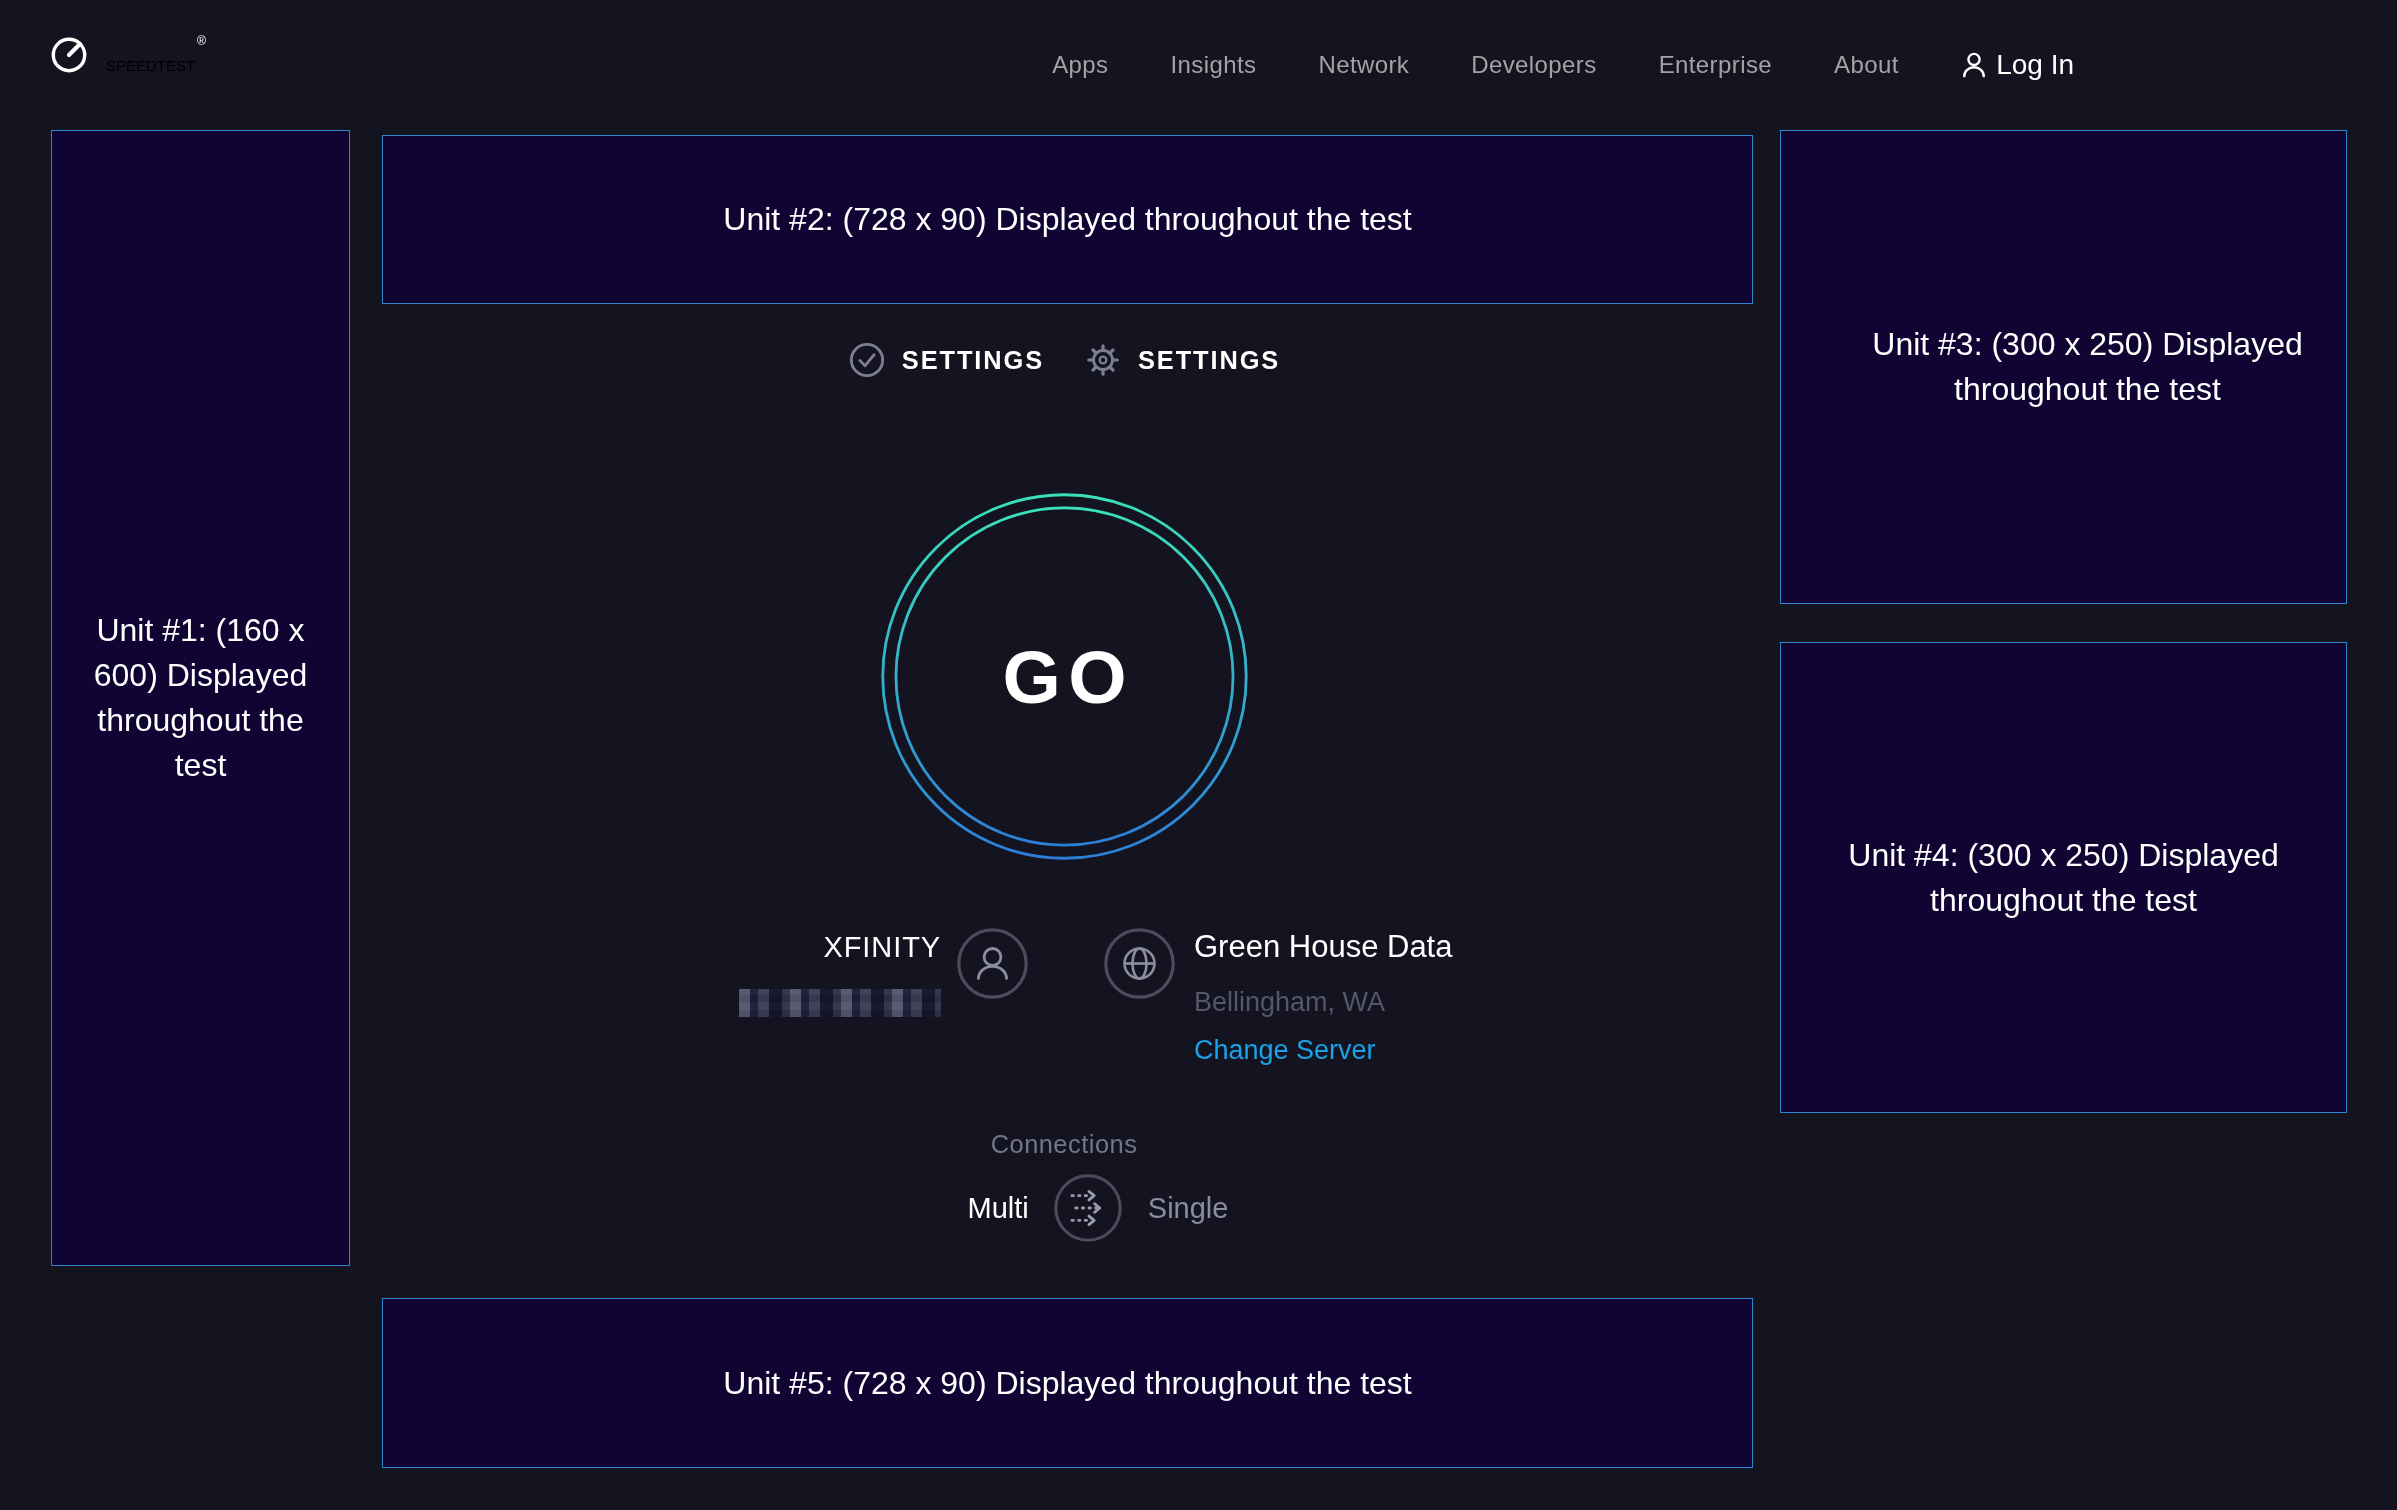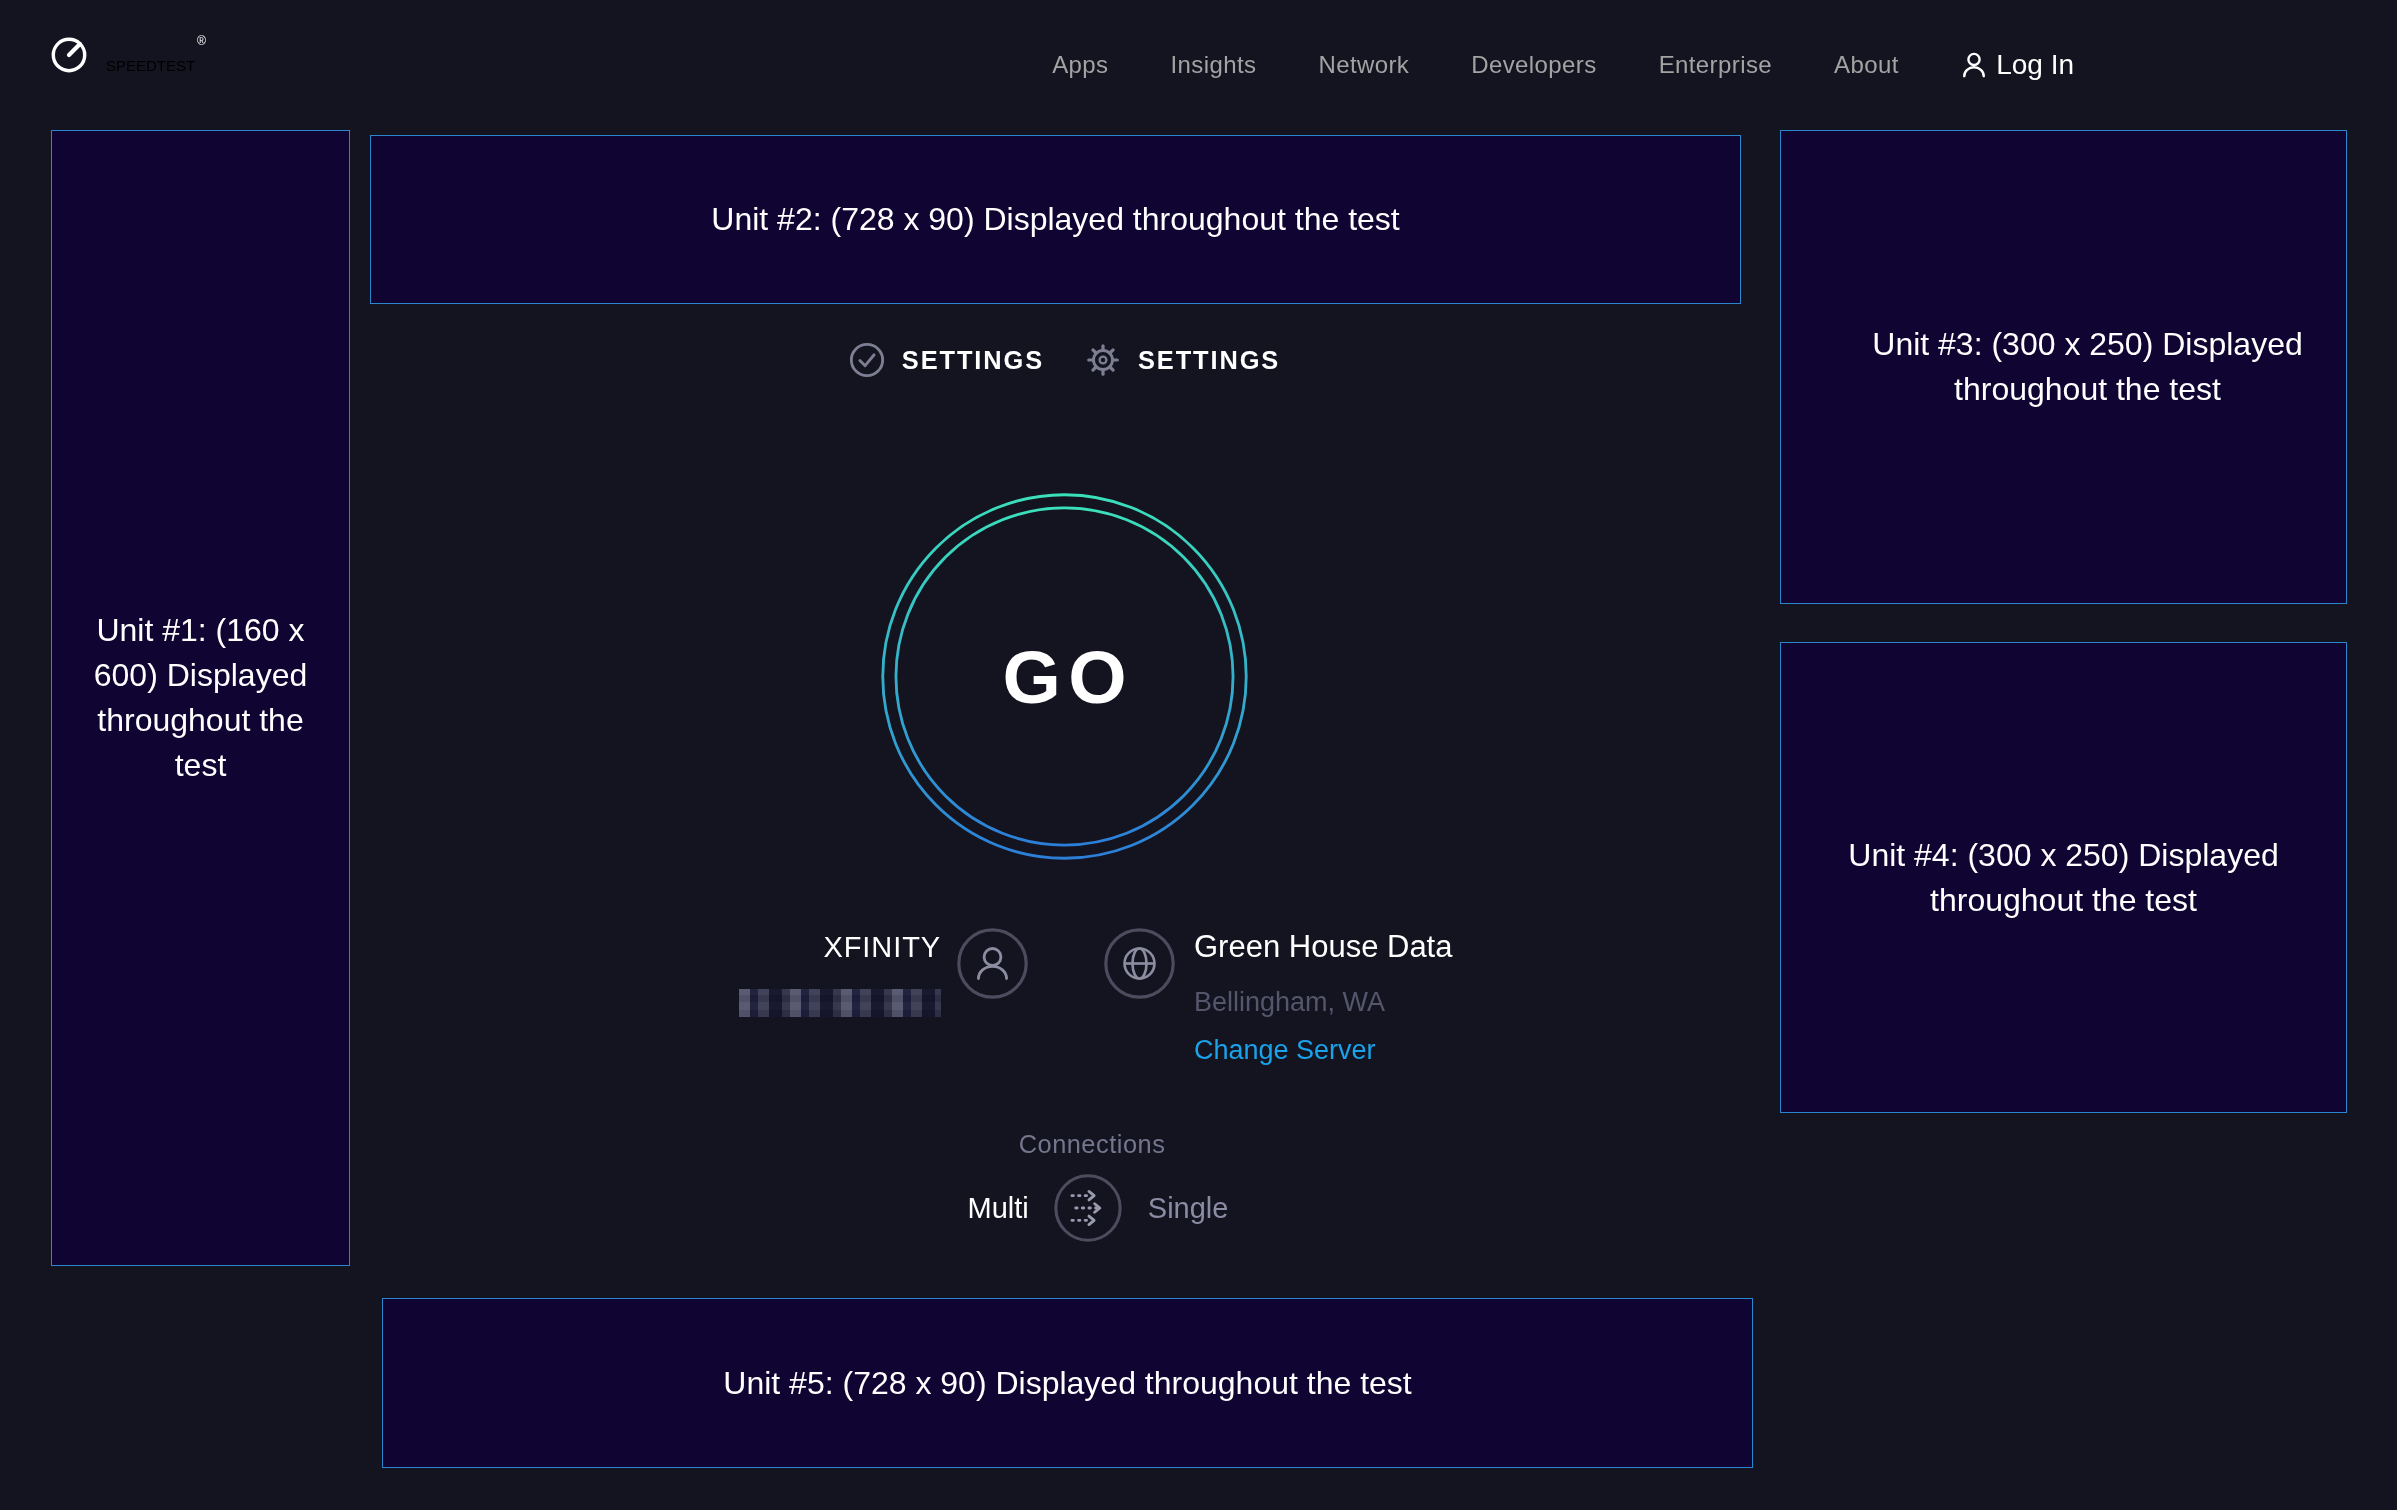--- a/index.html
+++ b/index.html
@@ -17,21 +17,21 @@
   .nav-item{color:#a3a3a3;font-size:24px;letter-spacing:0.4px;cursor:pointer;}
   .login{display:flex;align-items:center;gap:9.4px;color:#ffffff;font-size:28px;cursor:pointer;}
   
   .ad{
     position:absolute;background:#0f0432;border:1.9px solid #2b86ce;
     display:flex;align-items:center;justify-content:center;text-align:center;
     color:#ffffff;font-size:32px;line-height:1.4;box-sizing:border-box;cursor:pointer;
   }
   .ad-1{left:51px;top:130px;width:299px;height:1136px;}
   .ad-1 .ad-label{width:237px;}
-  .ad-2{left:370px;top:135px;width:1371px;height:169px;}
+  .ad-2{left:382px;top:135px;width:1371px;height:169px;}
   .ad-3{left:1780px;top:130px;width:567px;height:474px;padding-left:48px;}
   .ad-3 .ad-label,.ad-4 .ad-label{width:443px;}
   .ad-4{left:1780px;top:642px;width:567px;height:471px;}
   .ad-5{left:382px;top:1298px;width:1371px;height:170px;}
   
   .tabs{position:absolute;left:0;top:341px;width:2128px;display:flex;justify-content:center;gap:40px;}
   .tab{display:flex;align-items:center;gap:16px;color:#ffffff;font-size:25.4px;font-weight:700;letter-spacing:1.9px;cursor:pointer;}
   
   .go-wrap{position:absolute;left:879px;top:491px;width:371px;height:371px;cursor:pointer;}
   .go-label{
@@ -47,21 +47,21 @@
     background-image:
       repeating-linear-gradient(90deg, rgba(150,150,185,.55) 0 11.3px, rgba(35,35,70,.75) 11.3px 19px, rgba(105,105,140,.5) 19px 30px, rgba(22,22,48,.8) 30px 43px, rgba(80,80,112,.5) 43px 51px),
       repeating-linear-gradient(0deg, rgba(20,20,40,.5) 0 7.5px, rgba(120,120,150,.25) 7.5px 15px);
   }
   .icon-circle{position:absolute;}
   .server-wrap{position:absolute;left:1194px;top:928px;}
   .server-name{color:#ffffff;font-size:31px;font-weight:500;line-height:38px;}
   .server-loc{color:#55556c;font-size:27px;line-height:34px;margin-top:19px;}
   .server-change{color:#1aa2ea;font-size:27px;line-height:32px;margin-top:15px;cursor:pointer;}
   
-  .conn-label{position:absolute;left:0;top:1130px;width:2128px;text-align:center;color:#75758d;font-size:25.4px;letter-spacing:0.5px;padding-left:28px;}
+  .conn-label{position:absolute;left:0;top:1130px;width:2128px;text-align:center;color:#75758d;font-size:25.4px;letter-spacing:0.5px;}
   .conn-row{position:absolute;left:0;top:1173px;width:2128px;display:flex;align-items:center;justify-content:center;gap:24.5px;margin-left:34px;}
   .conn-multi{color:#ffffff;font-size:29px;cursor:pointer;}
   .conn-single{color:#8b8ba3;font-size:29px;cursor:pointer;}
   .conn-toggle{cursor:pointer;line-height:0;}
 </style>
 </head>
 <body>
 
 <div class="header">
   <div class="logo">

